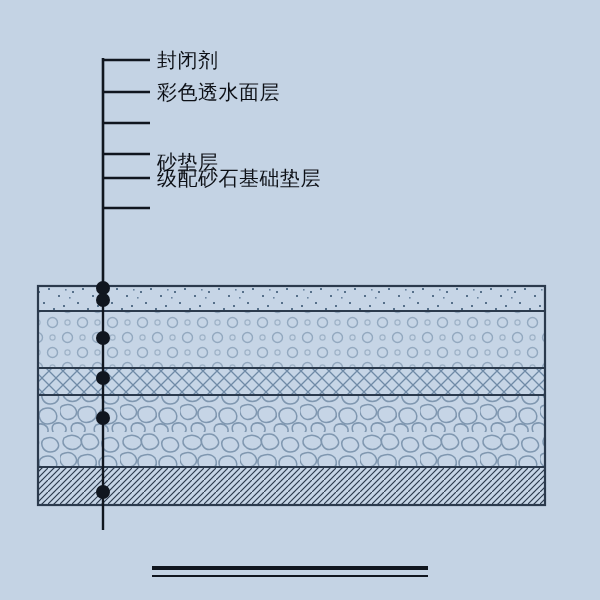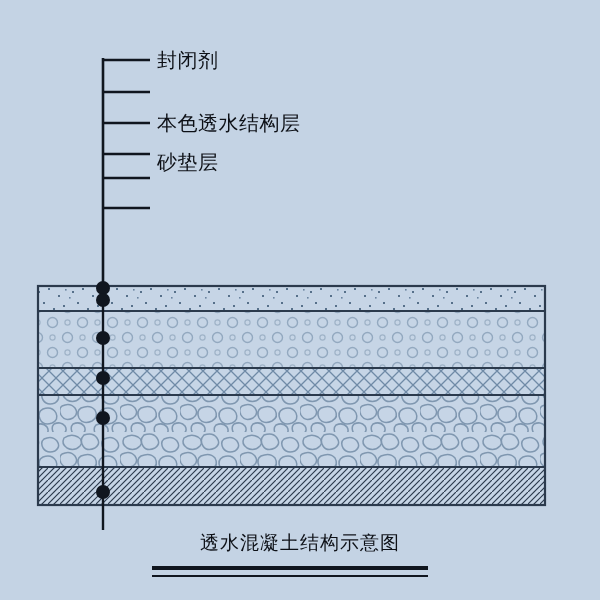--- a/index.html
+++ b/index.html
@@ -154,19 +154,19 @@
     </g>
 
     <g fill="#10161f">
       <rect x="152" y="566" width="276" height="4"></rect>
       <rect x="152" y="575" width="276" height="2"></rect>
     </g>
   </svg>
 
   <div class="callout-labels">
     <div class="callout-label" style="top:50px">封闭剂</div>
-    <div class="callout-label" style="top:113px">本色透水结构层</div>
+    <div class="callout-label" style="top:82px">彩色透水面层</div>
     <div class="callout-label" style="top:152px">砂垫层</div>
+    <div class="callout-label" style="top:168px">级配砂石基础垫层</div>
   </div>
 
-  <div class="caption-text">透水混凝土结构示意图</div>
 
 </div>
 
 </body></html>

